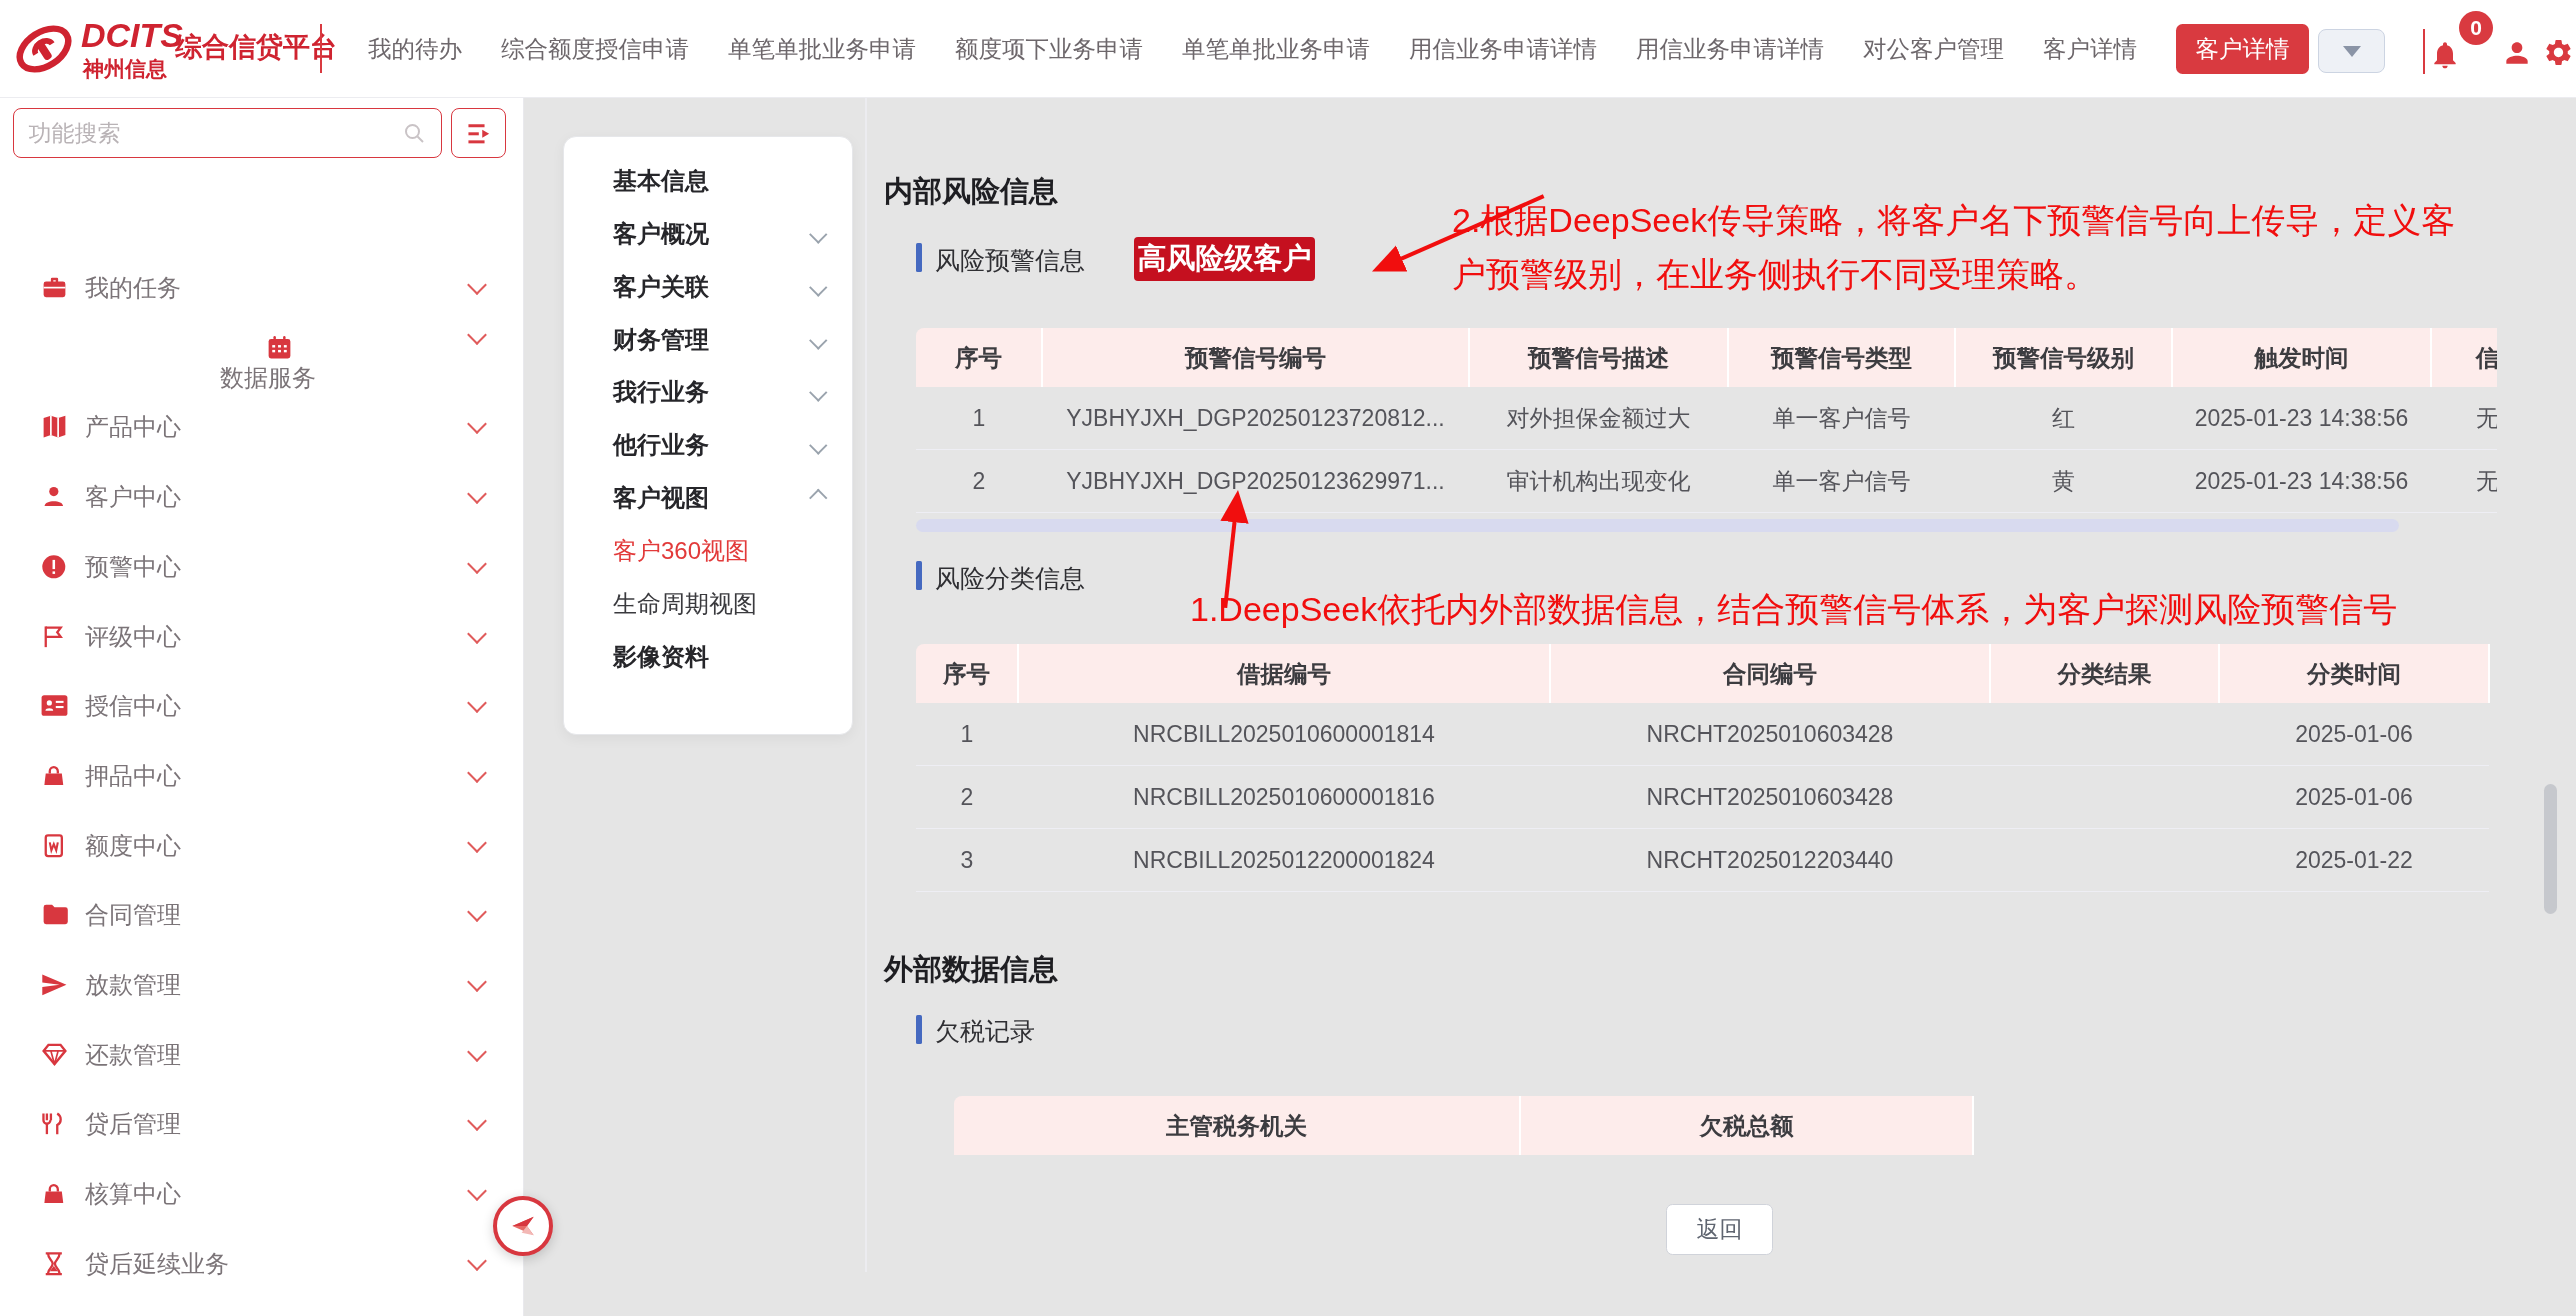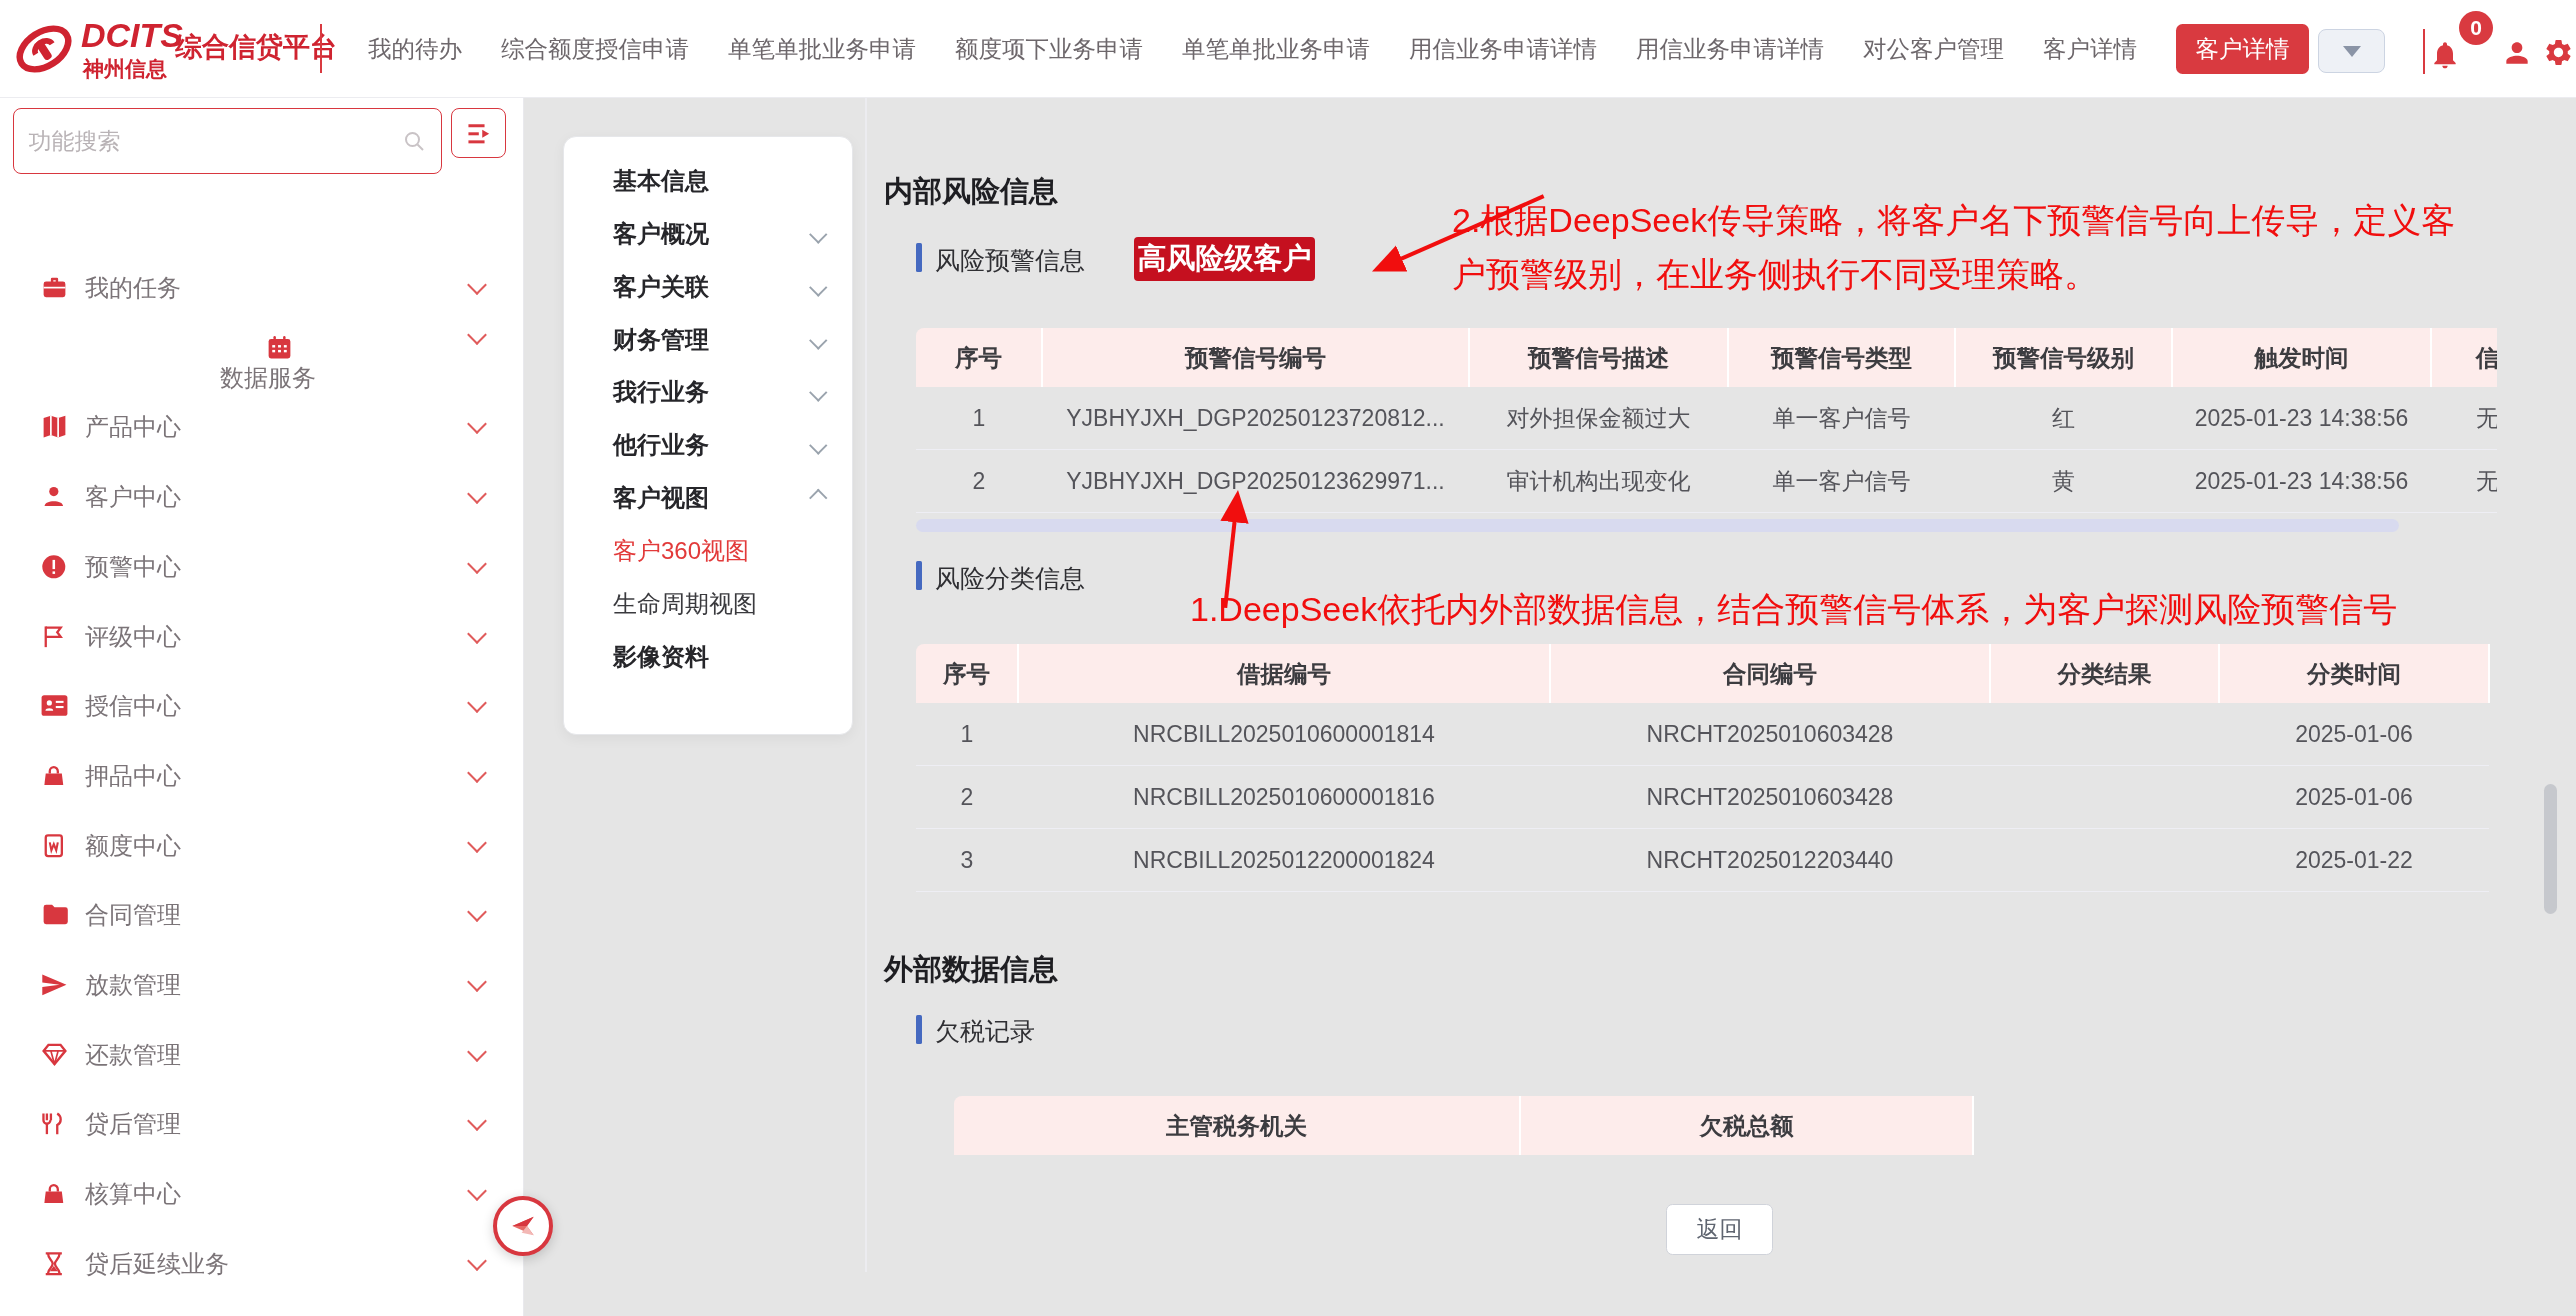--- a/index.html
+++ b/index.html
@@ -8,21 +8,21 @@
   
   #topbar{left:0;top:0;width:2576px;height:97px;background:#fff;border-bottom:1.6px solid #ececf0;z-index:30;}
   .brand-red{color:#cf2330;}
   .nav-item{font-size:23.5px;color:#6d676b;white-space:nowrap;cursor:pointer;}
   .nav-active{background:#d93a40;color:#fff;border-radius:6.5px;padding:9px 19.4px;font-size:23.5px;white-space:nowrap;}
   .hdr-btn{width:65px;height:42px;background:#eef1f6;border:1.6px solid #ccd4e2;border-radius:8px;display:flex;align-items:center;justify-content:center;}
   .caret-down{width:0;height:0;border-left:9px solid transparent;border-right:9px solid transparent;border-top:11.3px solid #8a94a6;}
   .badge0{min-width:34px;height:34px;background:#d93a40;border-radius:17px;color:#fff;font-size:21px;font-weight:bold;display:flex;align-items:center;justify-content:center;}
   
   #sidebar{left:0;top:97px;width:523px;height:1220px;background:#fff;border-right:1.6px solid #e9e9ed;z-index:20;}
-  .search-box{left:13px;top:11.3px;width:429px;height:66px;border:1.6px solid #d8373f;border-radius:8px;display:flex;align-items:center;padding:0 14.6px;box-sizing:border-box;justify-content:space-between;}
+  .search-box{left:13px;top:11.3px;width:429px;height:50px;border:1.6px solid #d8373f;border-radius:8px;display:flex;align-items:center;padding:0 14.6px;box-sizing:border-box;justify-content:space-between;}
   .search-ph{color:#b9b3b6;font-size:23px;}
   .menu-btn{left:451px;top:11.3px;width:55px;height:50px;border:1.6px solid #d8373f;border-radius:8px;display:flex;align-items:center;justify-content:center;box-sizing:border-box;}
   .side-item{left:0;width:523px;height:49px;display:flex;align-items:center;cursor:pointer;}
   .sicon{width:36px;margin-left:36px;display:flex;justify-content:center;}
   .slabel{margin-left:13px;font-size:24px;color:#7b7478;white-space:nowrap;}
   .chev{position:absolute;right:39px;width:12px;height:12px;border-right:2.4px solid #e05b5b;border-bottom:2.4px solid #e05b5b;transform:rotate(45deg);margin-top:-4.9px;}
   #collapse-fab{left:493px;top:1196px;width:60px;height:60px;background:#fff;border:4px solid #d8373f;border-radius:50%;box-sizing:border-box;display:flex;align-items:center;justify-content:center;box-shadow:0 3.2px 11.3px rgba(0,0,0,.18);z-index:40;}
   
   #submenu{left:563px;top:136px;width:288px;height:597px;background:#fff;border:1.6px solid #e6e7ea;border-radius:13px;box-shadow:0 3.2px 13px rgba(0,0,0,.05);z-index:10;}
   .sub-item{position:absolute;left:49px;width:211px;height:36px;display:flex;align-items:center;cursor:pointer;}

